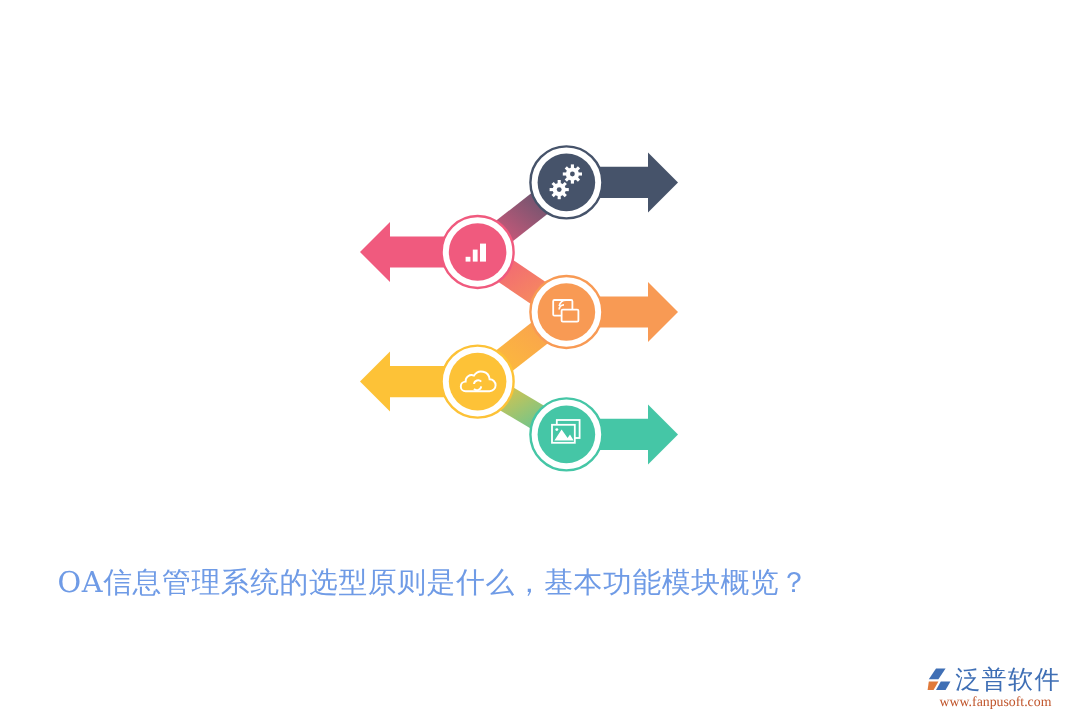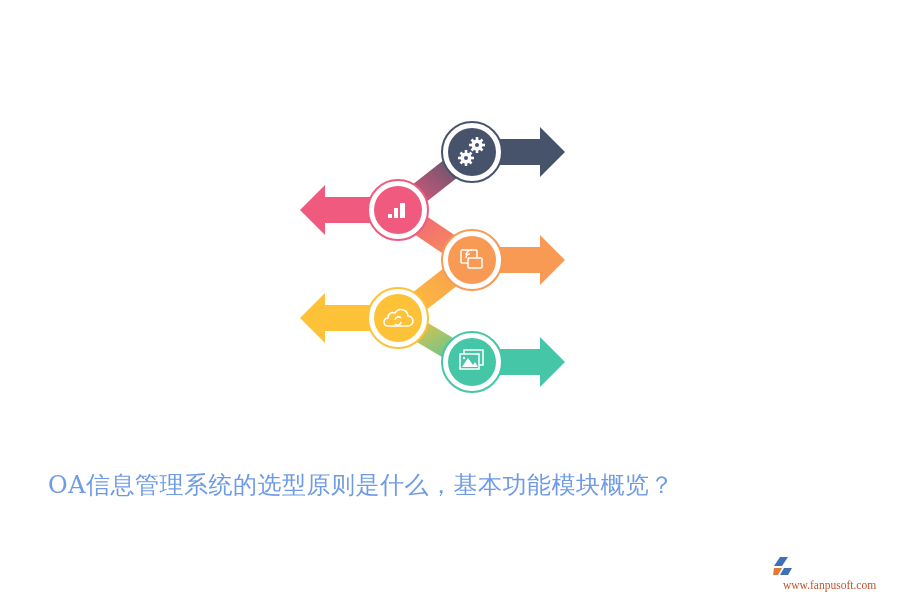--- a/index.html
+++ b/index.html
@@ -114,14 +114,15 @@
 </svg>
 
 <div class="title">OA信息管理系统的选型原则是什么，基本功能模块概览？</div>
 
 <div class="logo">
   <svg class="logo-mark" viewBox="0 0 22 20">
     <path d="M8 1 h8 l-6 9 h-8 z" fill="#3f6fb5"></path>
     <path d="M2 12 h8 l-4 7 h-5 z" fill="#e07a3a"></path>
     <path d="M12 12 h8 l-4 7 h-8 z" fill="#3f6fb5"></path>
   </svg>
+  <span class="logo-name">泛普软件</span>
   <span class="logo-url">www.fanpusoft.com</span>
 </div>
 
 </body></html>

